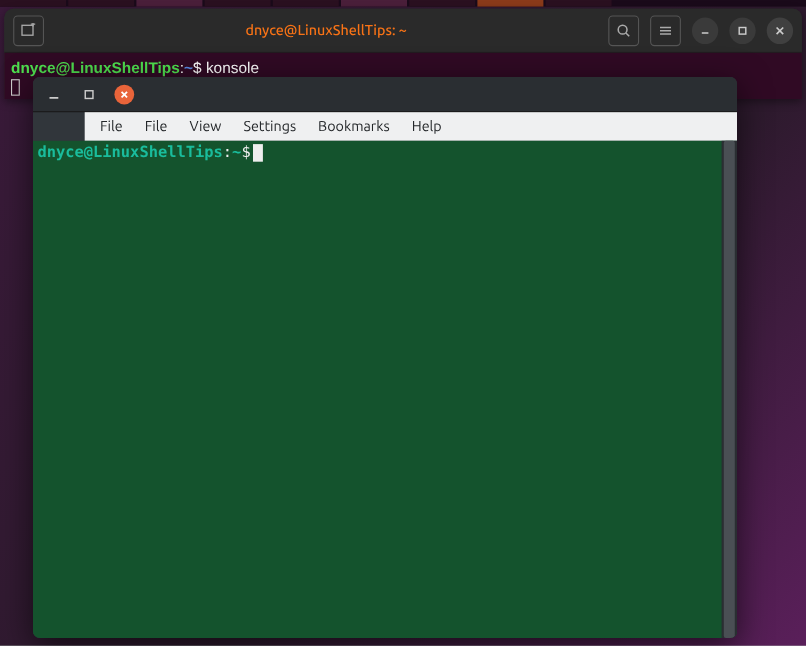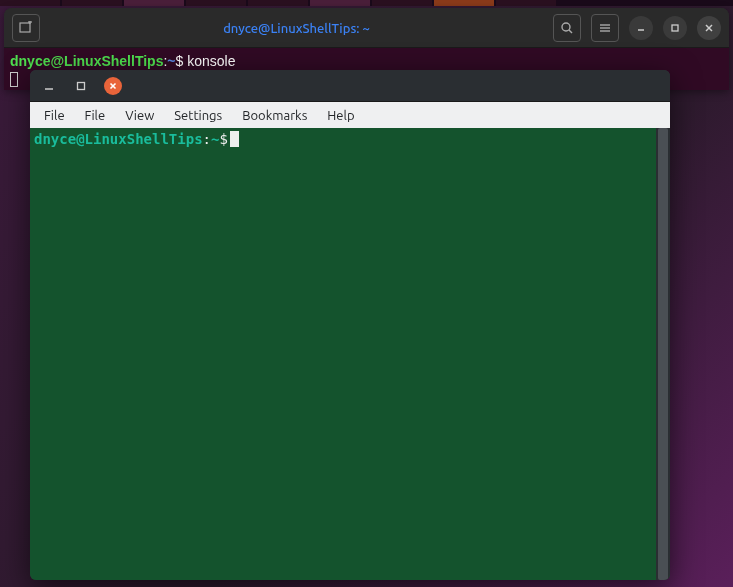--- a/index.html
+++ b/index.html
@@ -62,21 +62,21 @@
       border-radius: 4px;
       display: flex;
       align-items: center;
       justify-content: center;
       color: #aaa;
       font-size: 13px;
     }
     .gnome-title {
       flex: 1;
       text-align: center;
-      color: #3b82f6;
+      color: #f97316;
       font-size: 13px;
       font-weight: 500;
     }
     .gnome-btn-group {
       display: flex;
       gap: 10px;
       align-items: center;
     }
     .gnome-btn-square {
       width: 28px;
@@ -174,20 +174,21 @@
       font-weight: bold;
     }
     .konsole-menubar {
       height: 26px;
       background: #eff0f1;
       display: flex;
       align-items: center;
       padding: 0 4px;
       font-size: 13px;
       color: #232629;
+      margin-left: 47px;
     }
     .menubar-item {
       padding: 3px 10px;
       cursor: default;
     }
     .konsole-body {
       flex: 1;
       background: #14532d;
       display: flex;
     }

